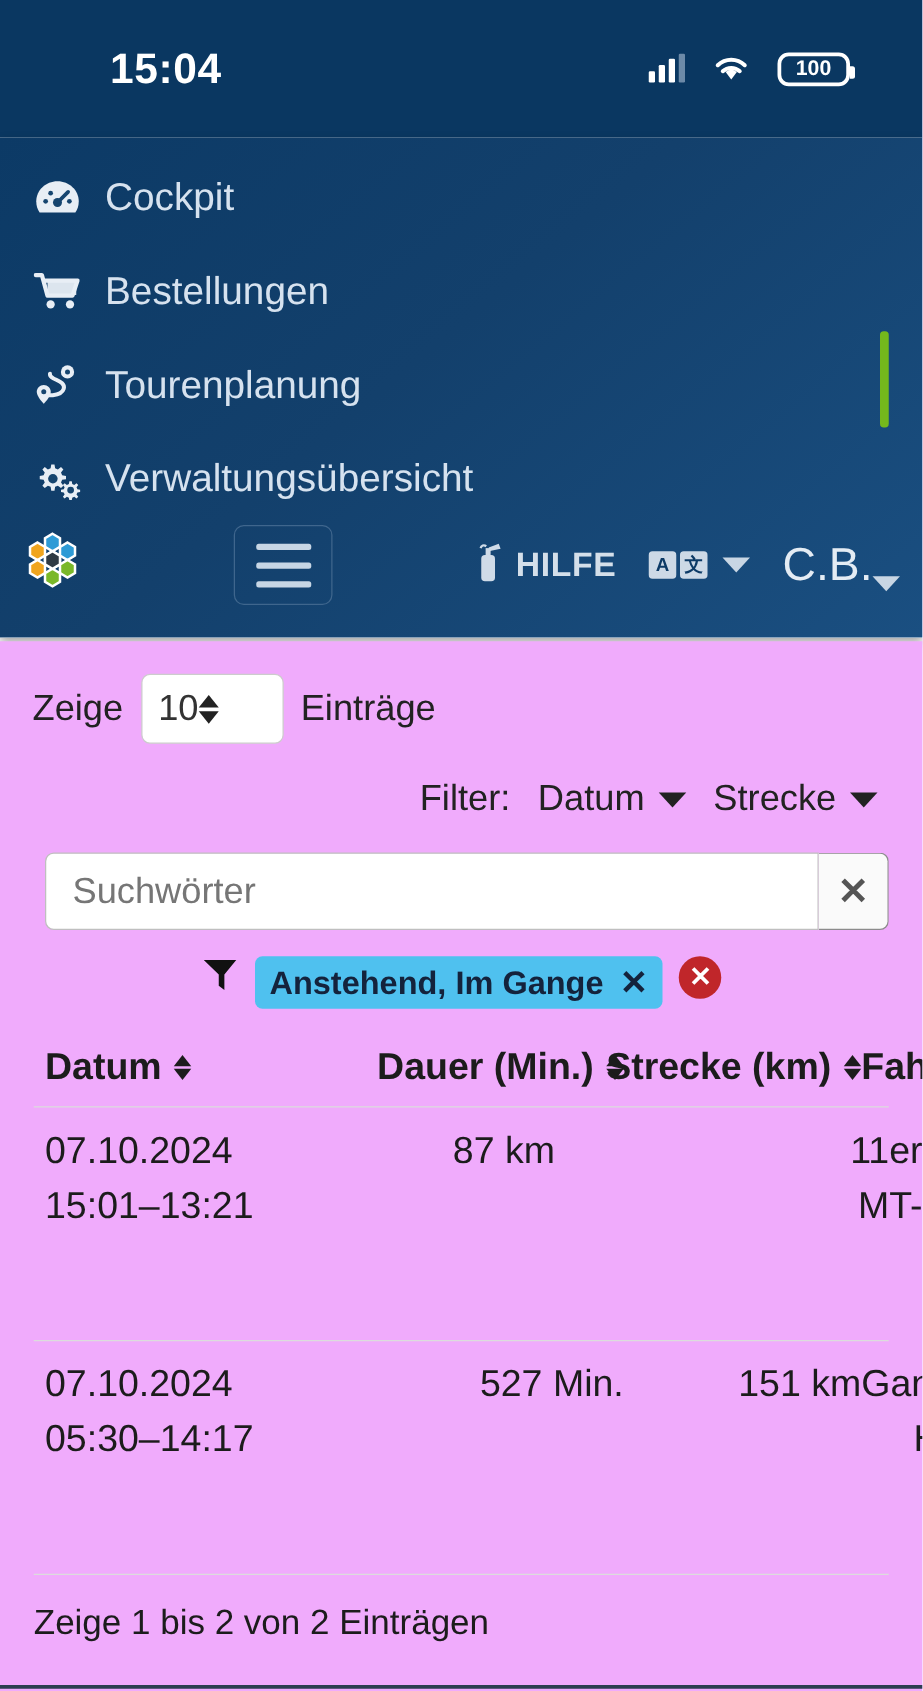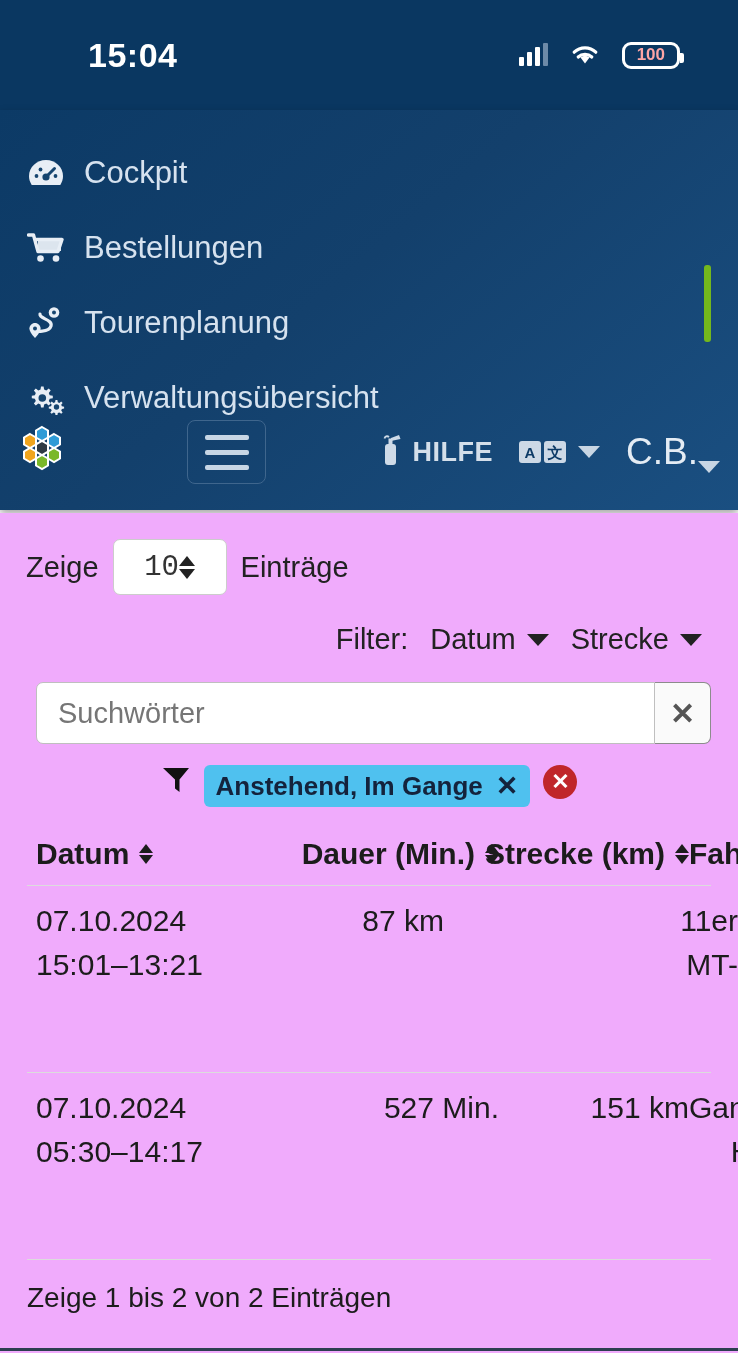--- a/index.html
+++ b/index.html
@@ -25,38 +25,38 @@
   .signal { display:flex; align-items:flex-end; gap:3px; height:22px; }
   .signal i { display:block; width:5px; background:#fff; border-radius:1px; }
   .signal i:nth-child(1){ height:9px; }
   .signal i:nth-child(2){ height:14px; }
   .signal i:nth-child(3){ height:19px; }
   .signal i:nth-child(4){ height:23px; background:#6d8aa8; }
   .wifi { width:30px; height:24px; position:relative; }
   .battery {
     border:3px solid #fff; border-radius:9px; height:27px; min-width:57px;
     display:flex; align-items:center; justify-content:center;
-    color:#fca5a5; font-size:17px; font-weight:700; padding:0 12px;
+    color:#ffffff; font-size:17px; font-weight:700; padding:0 12px;
     position:relative;
   }
   .battery::after{
     content:""; position:absolute; right:-7px; top:8px;
     width:4px; height:10px; background:#fff; border-radius:0 2px 2px 0;
   }
 
   
   .navbar {
     position:absolute; left:0; top:110px; width:738px; height:400px;
     background: linear-gradient(140deg,#0c3a66 0%, #13406c 45%, #1a4f81 100%);
     box-shadow: 0 4px 8px rgba(0,0,0,0.35);
     overflow:hidden;
   }
   .nav-items { padding: 18px 0 0 0; }
   .nav-item {
-    display:flex; align-items:flex-end; gap:18px;
+    display:flex; align-items:flex-start; gap:18px;
     padding: 12px 0 12px 26px; height:75px;
     color:#d6e2ef; font-size:31px; font-weight:400;
   }
   .nav-icon {
     width:40px; height:36px; flex:0 0 40px;
     display:flex; align-items:center; justify-content:center;
     color:#e8eef5;
   }
   .nav-icon svg { display:block; }
 
@@ -97,24 +97,24 @@
   
   .page {
     position:absolute; left:0; top:513px; width:738px; height:840px;
     background:#f0abfc;
   }
   .length-row {
     display:flex; align-items:center; gap:14px;
     padding: 26px 0 0 26px; font-size:29px; color:#222;
   }
   .select-box {
-    display:flex; align-items:center; justify-content:center;
+    display:flex; align-items:center; justify-content:flex-start;
     width:114px; height:56px; background:#fff;
     border:1px solid #ccc; border-radius:7px; padding:0 13px;
-    font-size:29px; color:#333;font-family:Liberation Mono, monospace;
+    font-size:29px; color:#333;
   }
   .stepper { display:flex; flex-direction:column; gap:3px; }
   .stepper i {
     display:block; width:0; height:0;
     border-left:8px solid transparent; border-right:8px solid transparent;
   }
   .stepper i:first-child { border-bottom:10px solid #222; }
   .stepper i:last-child  { border-top:10px solid #222; }
 
   .filter-row {

